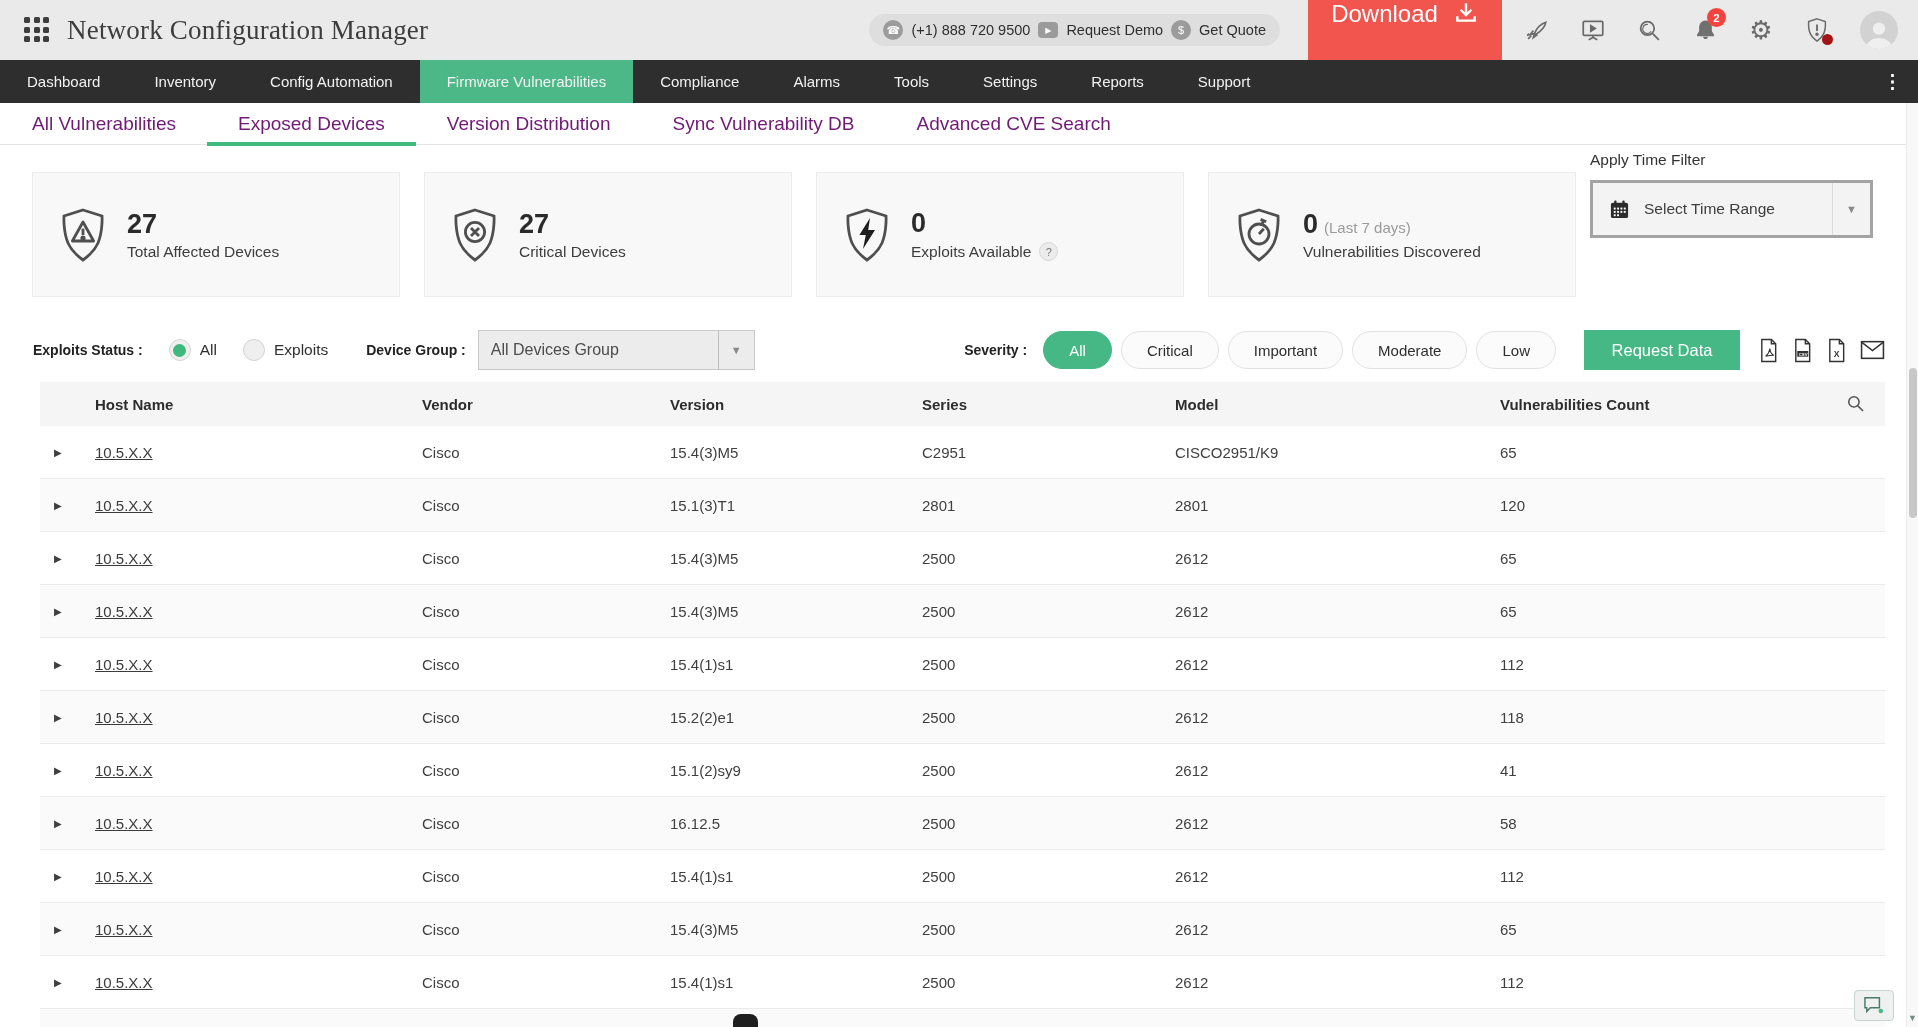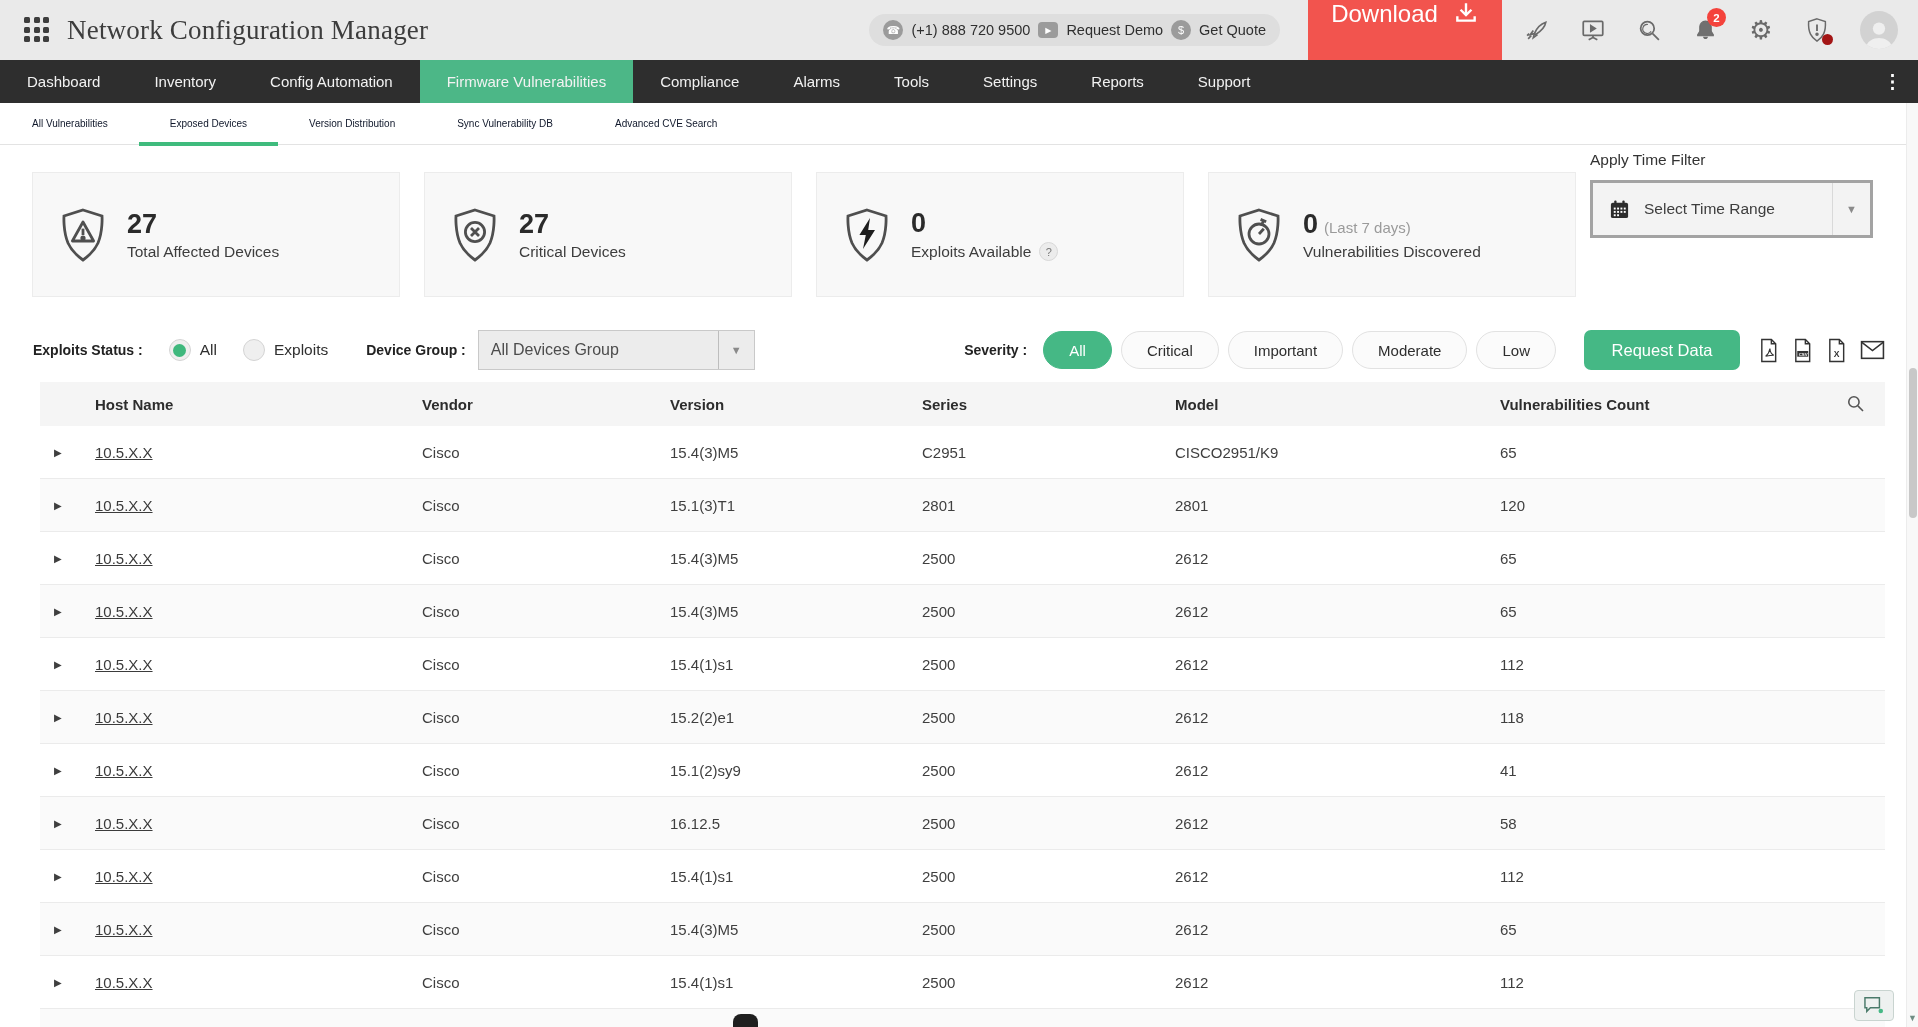--- a/index.html
+++ b/index.html
@@ -26,21 +26,21 @@
 
   
   .navbar { height:43px; background:#2e2e2e; display:flex; align-items:stretch; position:relative; }
   .nav-item { color:#f2f2f2; font-size:15px; display:flex; align-items:center; padding:0 27px; cursor:pointer; white-space:nowrap; }
   .nav-item.active { background:#4cb787; }
   .nav-dots { position:absolute; right:10px; top:0; height:43px; display:flex; align-items:center; color:#fff; font-size:19px; cursor:pointer; padding:0 6px; }
   .nav-dots::before { content:"⋮"; font-weight:bold; }
 
   
   .subtabs { height:42px; background:#fff; border-bottom:1px solid #e3e3e3; display:flex; align-items:center; padding-left:32px; gap:62px; }
-  .subtab { font-size:10px; color:#0f172a; position:relative; height:42px; display:flex; align-items:center; cursor:pointer; white-space:nowrap; }
+  .subtab { font-size:19px; color:#701a75; position:relative; height:42px; display:flex; align-items:center; cursor:pointer; white-space:nowrap; }
   .subtab.active::after { content:""; position:absolute; left:-31px; right:-31px; bottom:-1px; height:4px; background:#3fbb7d; }
 
   
   .cards-row { position:relative; padding:27px 0 0 32px; display:flex; gap:24px; }
   .card { width:368px; height:125px; background:#f8f8f8; border:1px solid #ececec; display:flex; align-items:center; padding-left:26px; gap:20px; }
   .card svg { flex:none; }
   .card-value { font-size:27px; font-weight:bold; color:#2b2b2b; }
   .value-note { font-size:15px; color:#9a9a9a; font-weight:normal; margin-left:6px; }
   .card-label { font-size:15.5px; color:#3d3d3d; margin-top:3px; display:flex; align-items:center; gap:8px; }
   .help-badge { width:19px; height:19px; border-radius:50%; background:#ececec; border:1px solid #d8d8d8; color:#777; font-size:11px; display:flex; align-items:center; justify-content:center; cursor:pointer; }
@@ -62,21 +62,21 @@
   .radio-lbl { font-size:15.5px; color:#2f2f2f; }
   .dg-label { margin-left:38px; }
   .dg-select { margin-left:12px; width:277px; height:40px; background:#ececec; border:1px solid #c9c9c9; display:flex; align-items:center; cursor:pointer; }
   .dg-text { flex:1; padding-left:12px; font-size:16px; color:#4c4c4c; }
   .dg-arrow { width:36px; align-self:stretch; border-left:1px solid #bdbdbd; display:flex; align-items:center; justify-content:center; color:#8a8a8a; font-size:11px; }
   .dg-arrow::before { content:"▼"; }
   .filter-spacer { flex:1; }
   .sev-pills { display:flex; gap:9px; margin-left:16px; }
   .pill { height:38px; padding:0 25px; border-radius:19px; border:1px solid #e2e2e2; background:#fbfbfb; font-size:15px; color:#2e2e2e; display:flex; align-items:center; cursor:pointer; white-space:nowrap; }
   .pill.sel { background:#45b885; border-color:#45b885; color:#fff; }
-  .req-btn { margin-left:28px; width:156px; height:40px; border:none; border-radius:7px; background:#45b885; color:#fff; font-size:16.5px; cursor:pointer; font-family:inherit; }
+  .req-btn { margin-left:28px; width:156px; height:40px; border:none; border-radius:0; background:#45b885; color:#fff; font-size:16.5px; cursor:pointer; font-family:inherit; }
   .exp-icons { display:flex; gap:13px; margin-left:18px; align-items:center; }
   .exp-icons svg { cursor:pointer; }
 
   
   .tbl { margin:12px 33px 0 40px; }
   .trow { display:grid; grid-template-columns:45px 327px 248px 252px 253px 325px 1fr; align-items:center; }
   .thead { background:#f5f5f5; height:44px; font-weight:bold; font-size:15px; color:#2d2d2d; position:relative; }
   .thead .cell { padding-left:10px; }
   .tsearch { position:absolute; right:20px; top:12px; cursor:pointer; }
   .tbody .trow { height:53px; border-bottom:1px solid #ebebeb; font-size:15px; color:#3f3f3f; background:#fff; }

